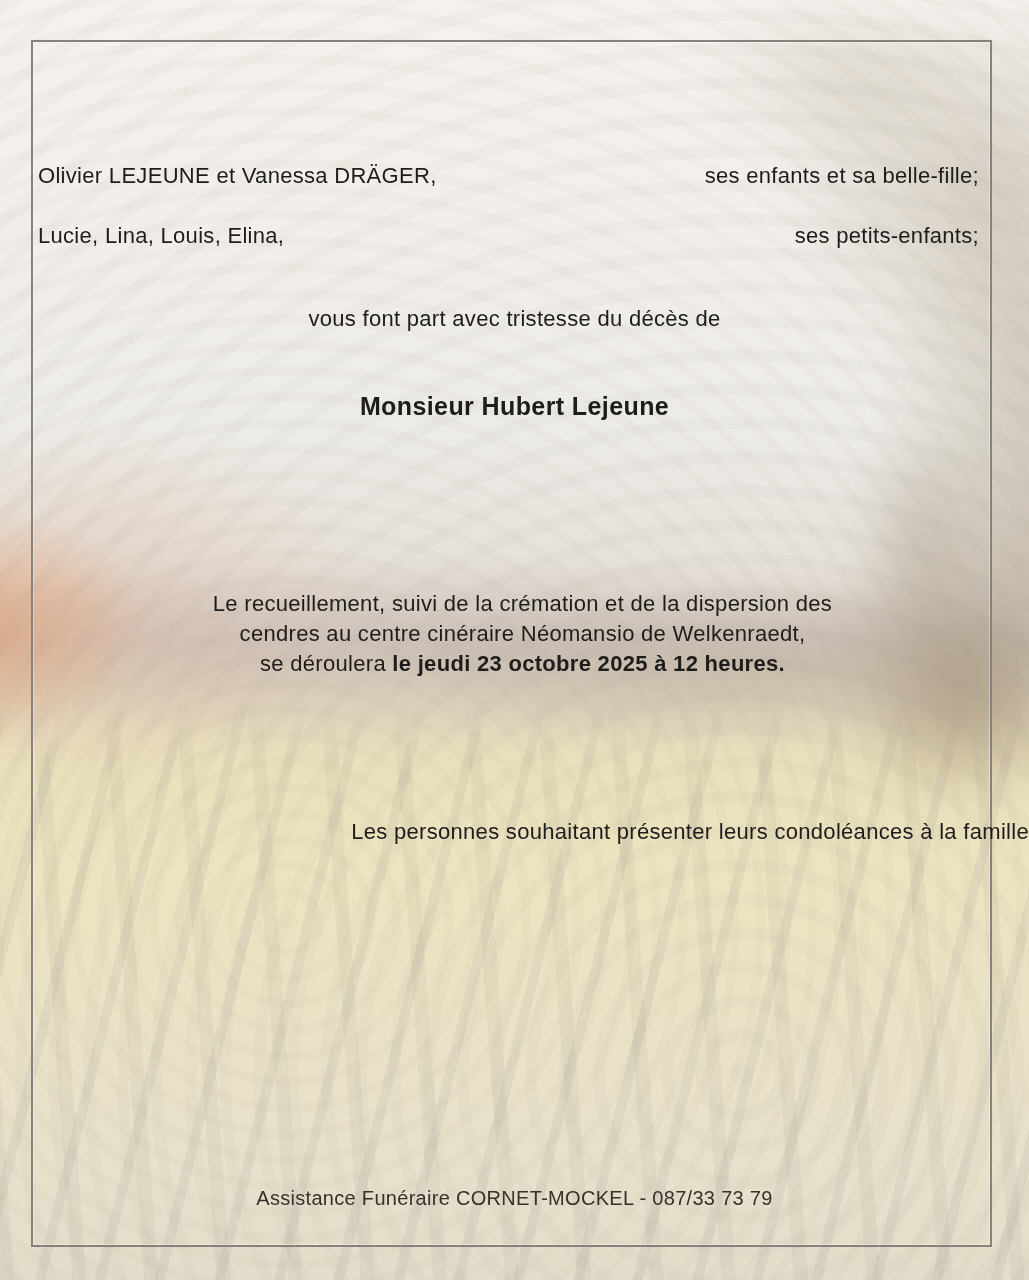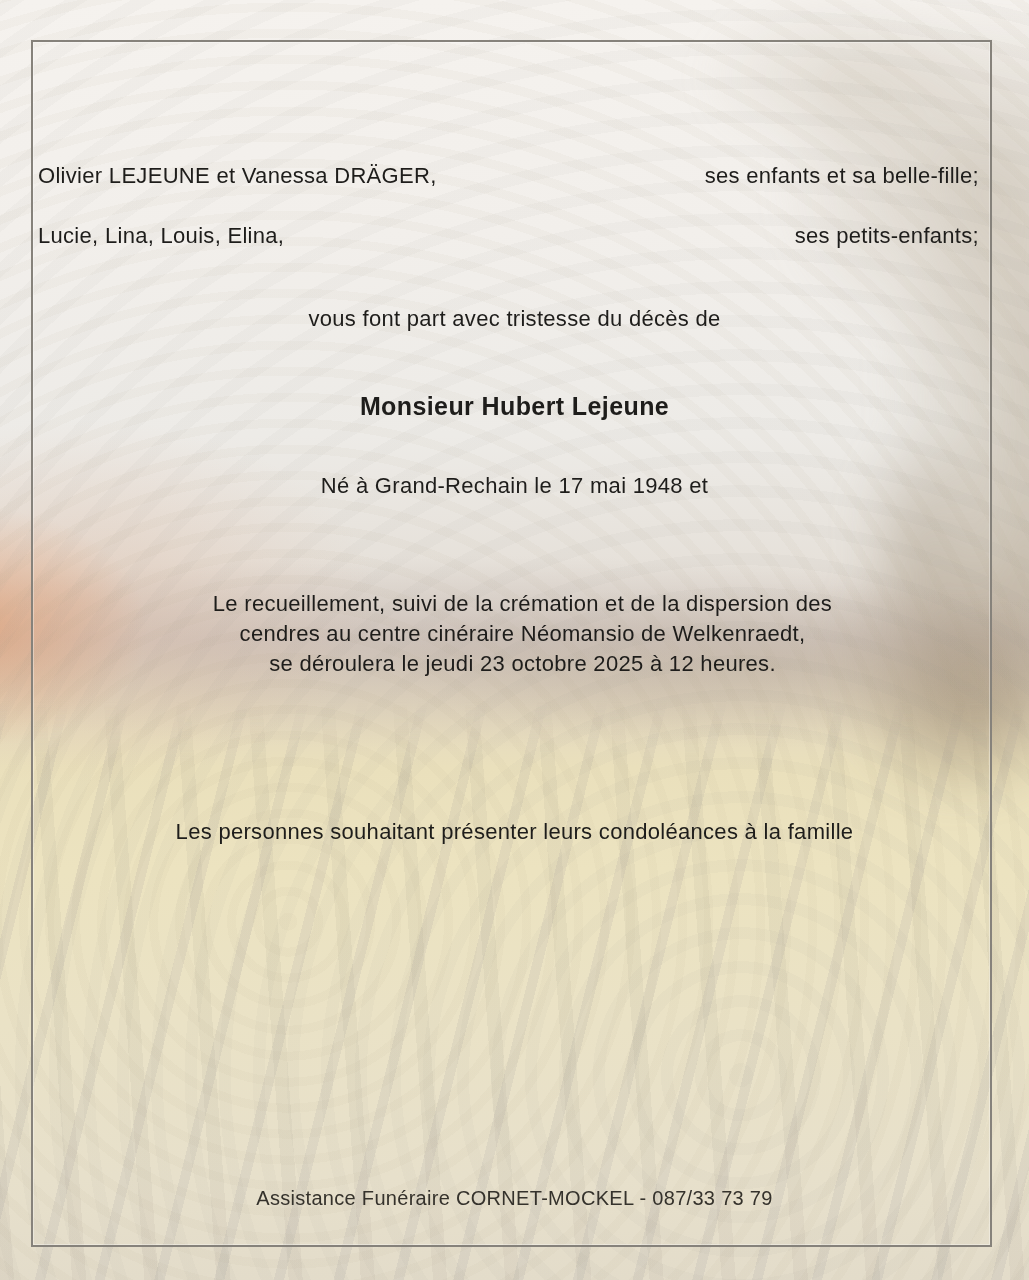--- a/index.html
+++ b/index.html
@@ -72,30 +72,30 @@
     left: 31px; top: 40px;
     width: 957px; height: 1203px;
     border: 2px solid #86827b;
     box-shadow: inset 0 0 0 1px rgba(255,255,255,0.35);
   }
 
   
   .txt { position: absolute; left: 0; right: 0; font-size: 22px; letter-spacing: 0.3px; line-height: 30px; }
   .row { display: flex; justify-content: space-between; padding: 0 50px 0 38px; }
   .center { text-align: center; }
-  .bold { font-weight: 400; }
+  .bold { font-weight: 700; }
 
   .family-row-1 { top: 161px; }
   .family-row-2 { top: 221px; }
   .intro-line   { top: 304px; }
   .deceased-name{ top: 386px; font-size: 25px; font-weight: 700; letter-spacing: 0.4px; line-height: 40px; }
   .birth-death  { top: 471px; }
   .ceremony     { top: 589px; margin-left: 16px; }
   .meeting      { top: 703px; }
-  .condolences  { top: 817px; }
+  .condolences  { top: 817px; text-align: right; }
   .footer-line  { top: 1183px; font-size: 20px; color: #35322c; }
 </style>
 </head>
 <body>
 
 <div class="page">
 
   <div class="bg-base"></div>
   <div class="bg-tree"></div>
   <div class="bg-glow"></div>
@@ -111,21 +111,20 @@
   <div class="txt row family-row-2">
     <span>Lucie, Lina, Louis, Elina,</span>
     <span>ses petits-enfants;</span>
   </div>
 
   <div class="txt center intro-line">vous font part avec tristesse du décès de</div>
 
   <div class="txt center deceased-name">Monsieur Hubert Lejeune</div>
 
   <div class="txt center birth-death">
-    <div>Né à Grand-Rechain le 17 mai 1948 et</div>
   </div>
 
   <div class="txt center ceremony">
     <div>Le recueillement, suivi de la crémation et de la dispersion des</div>
     <div>cendres au centre cinéraire Néomansio de Welkenraedt,</div>
     <div><span>se déroulera </span><span class="bold">le jeudi 23 octobre 2025 à 12 heures.</span></div>
   </div>
 
 
   <div class="txt center condolences">

